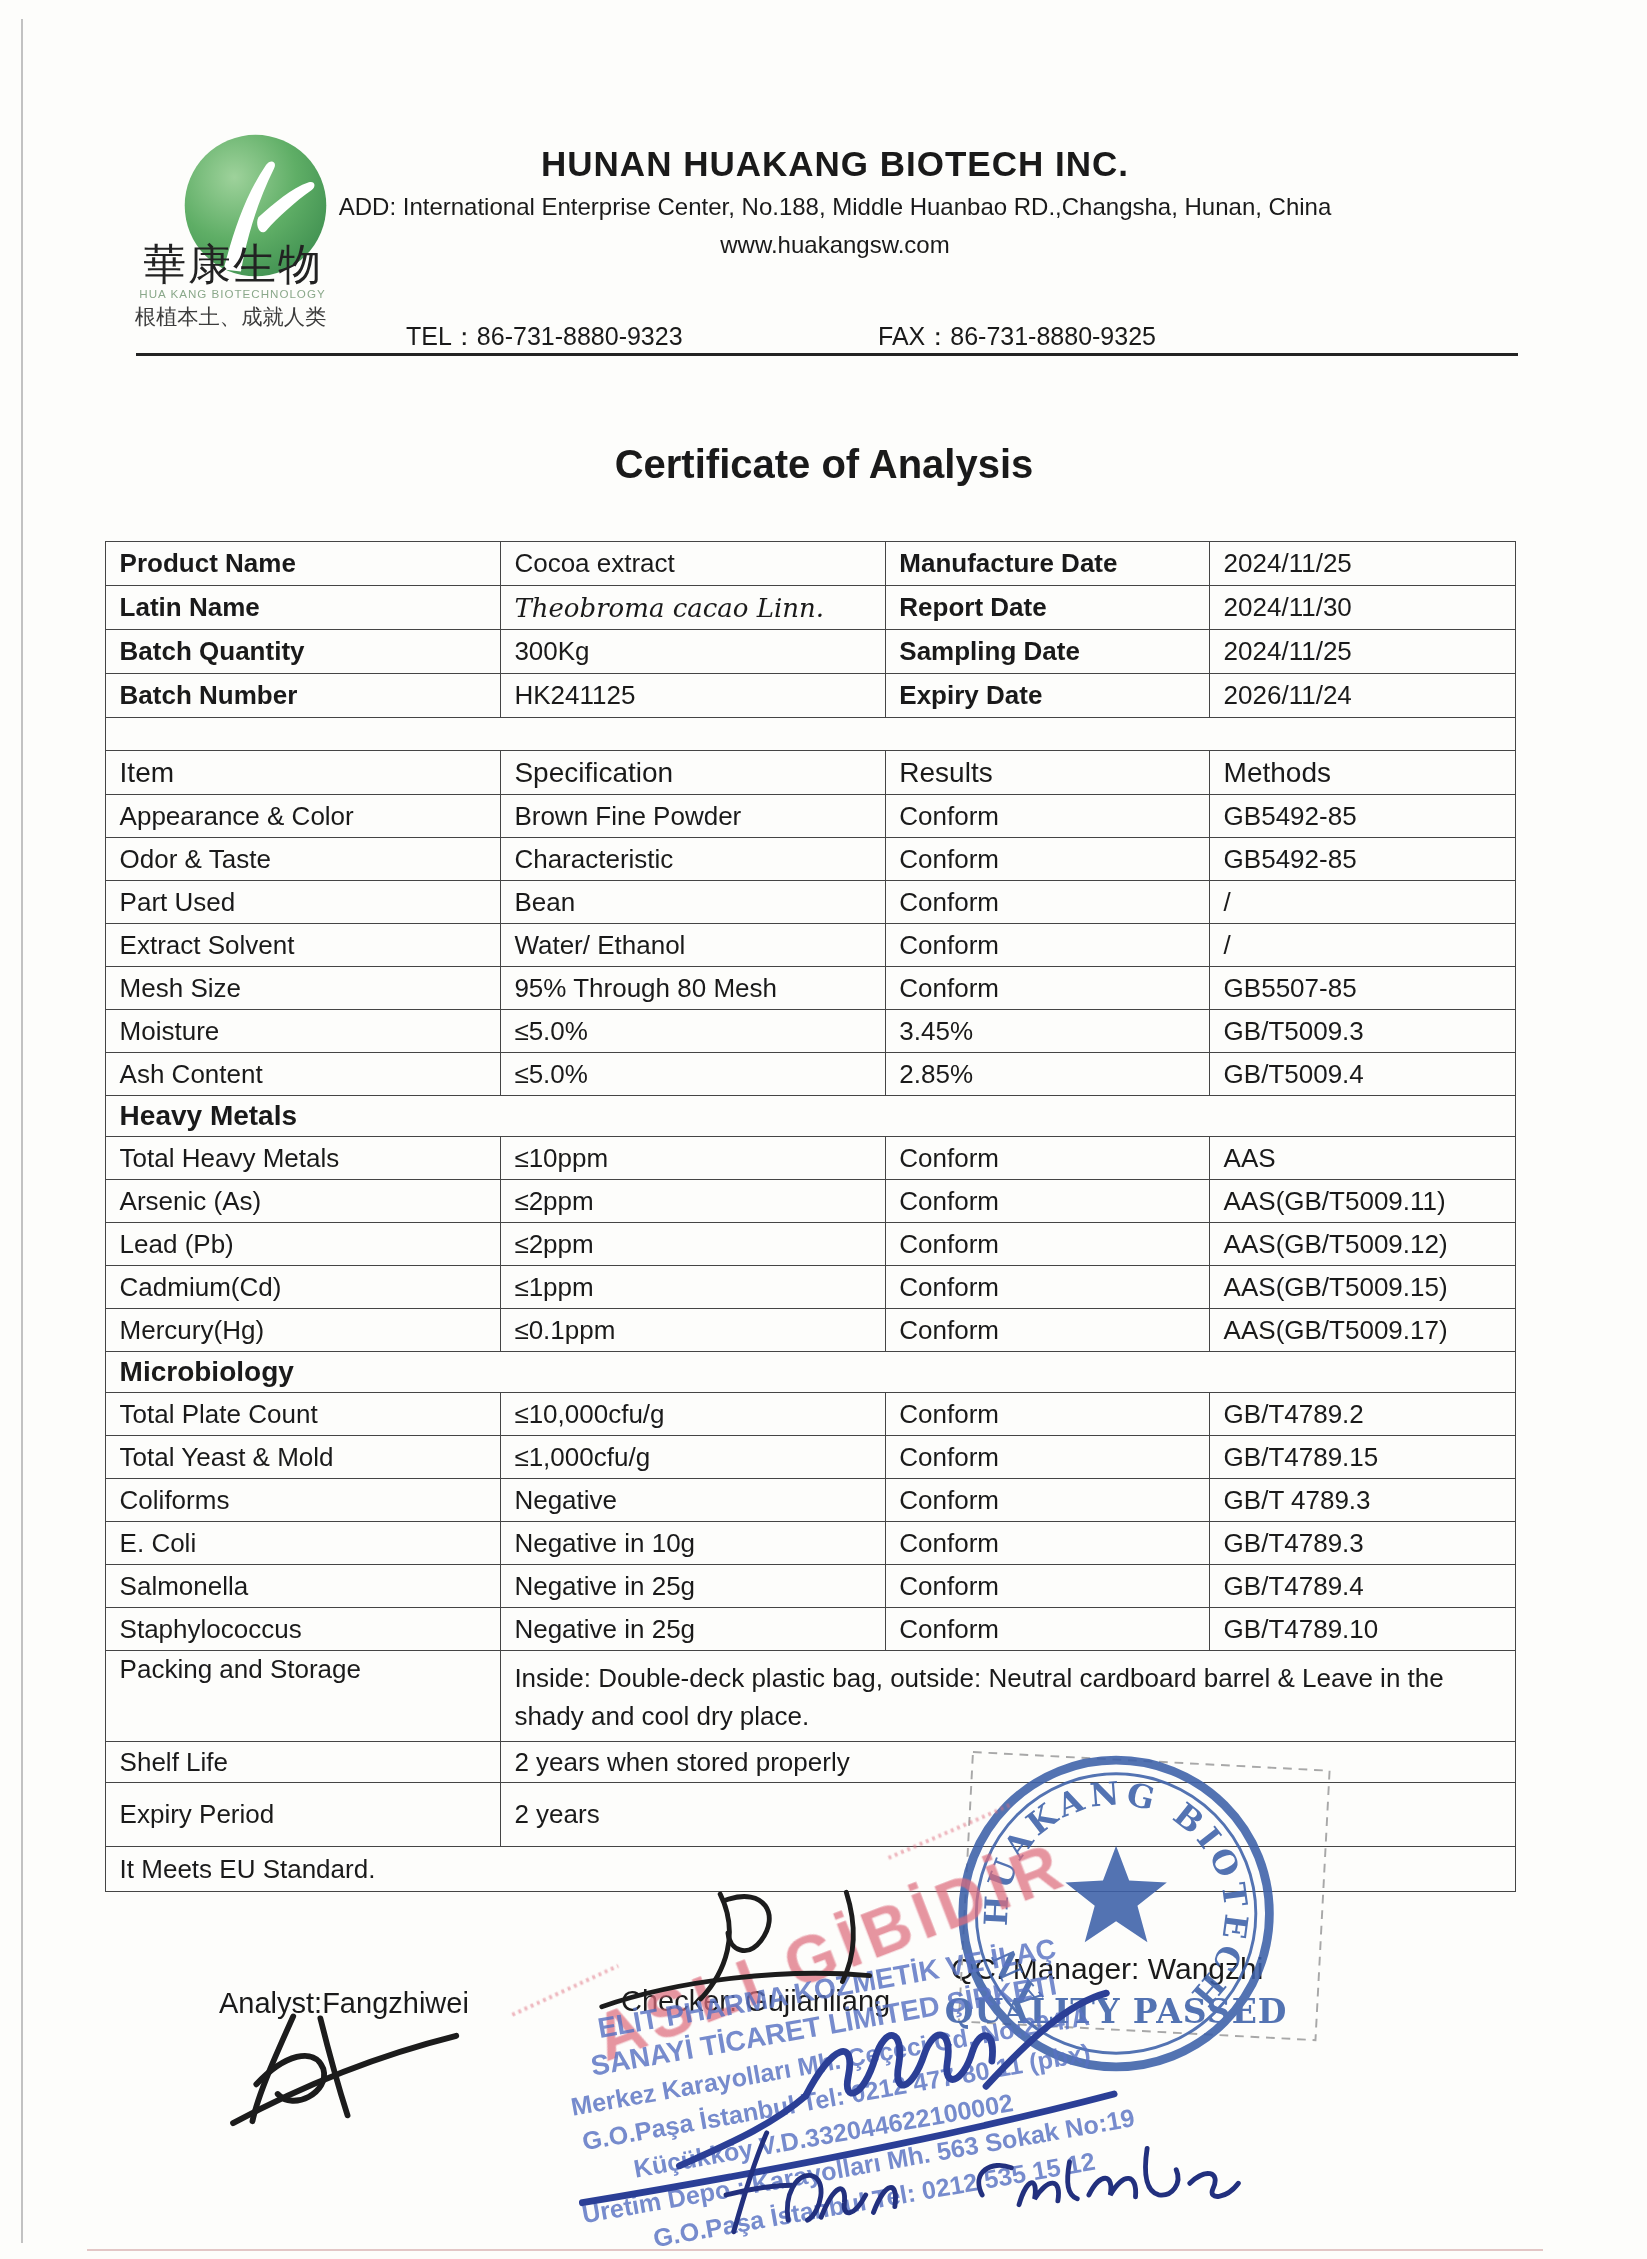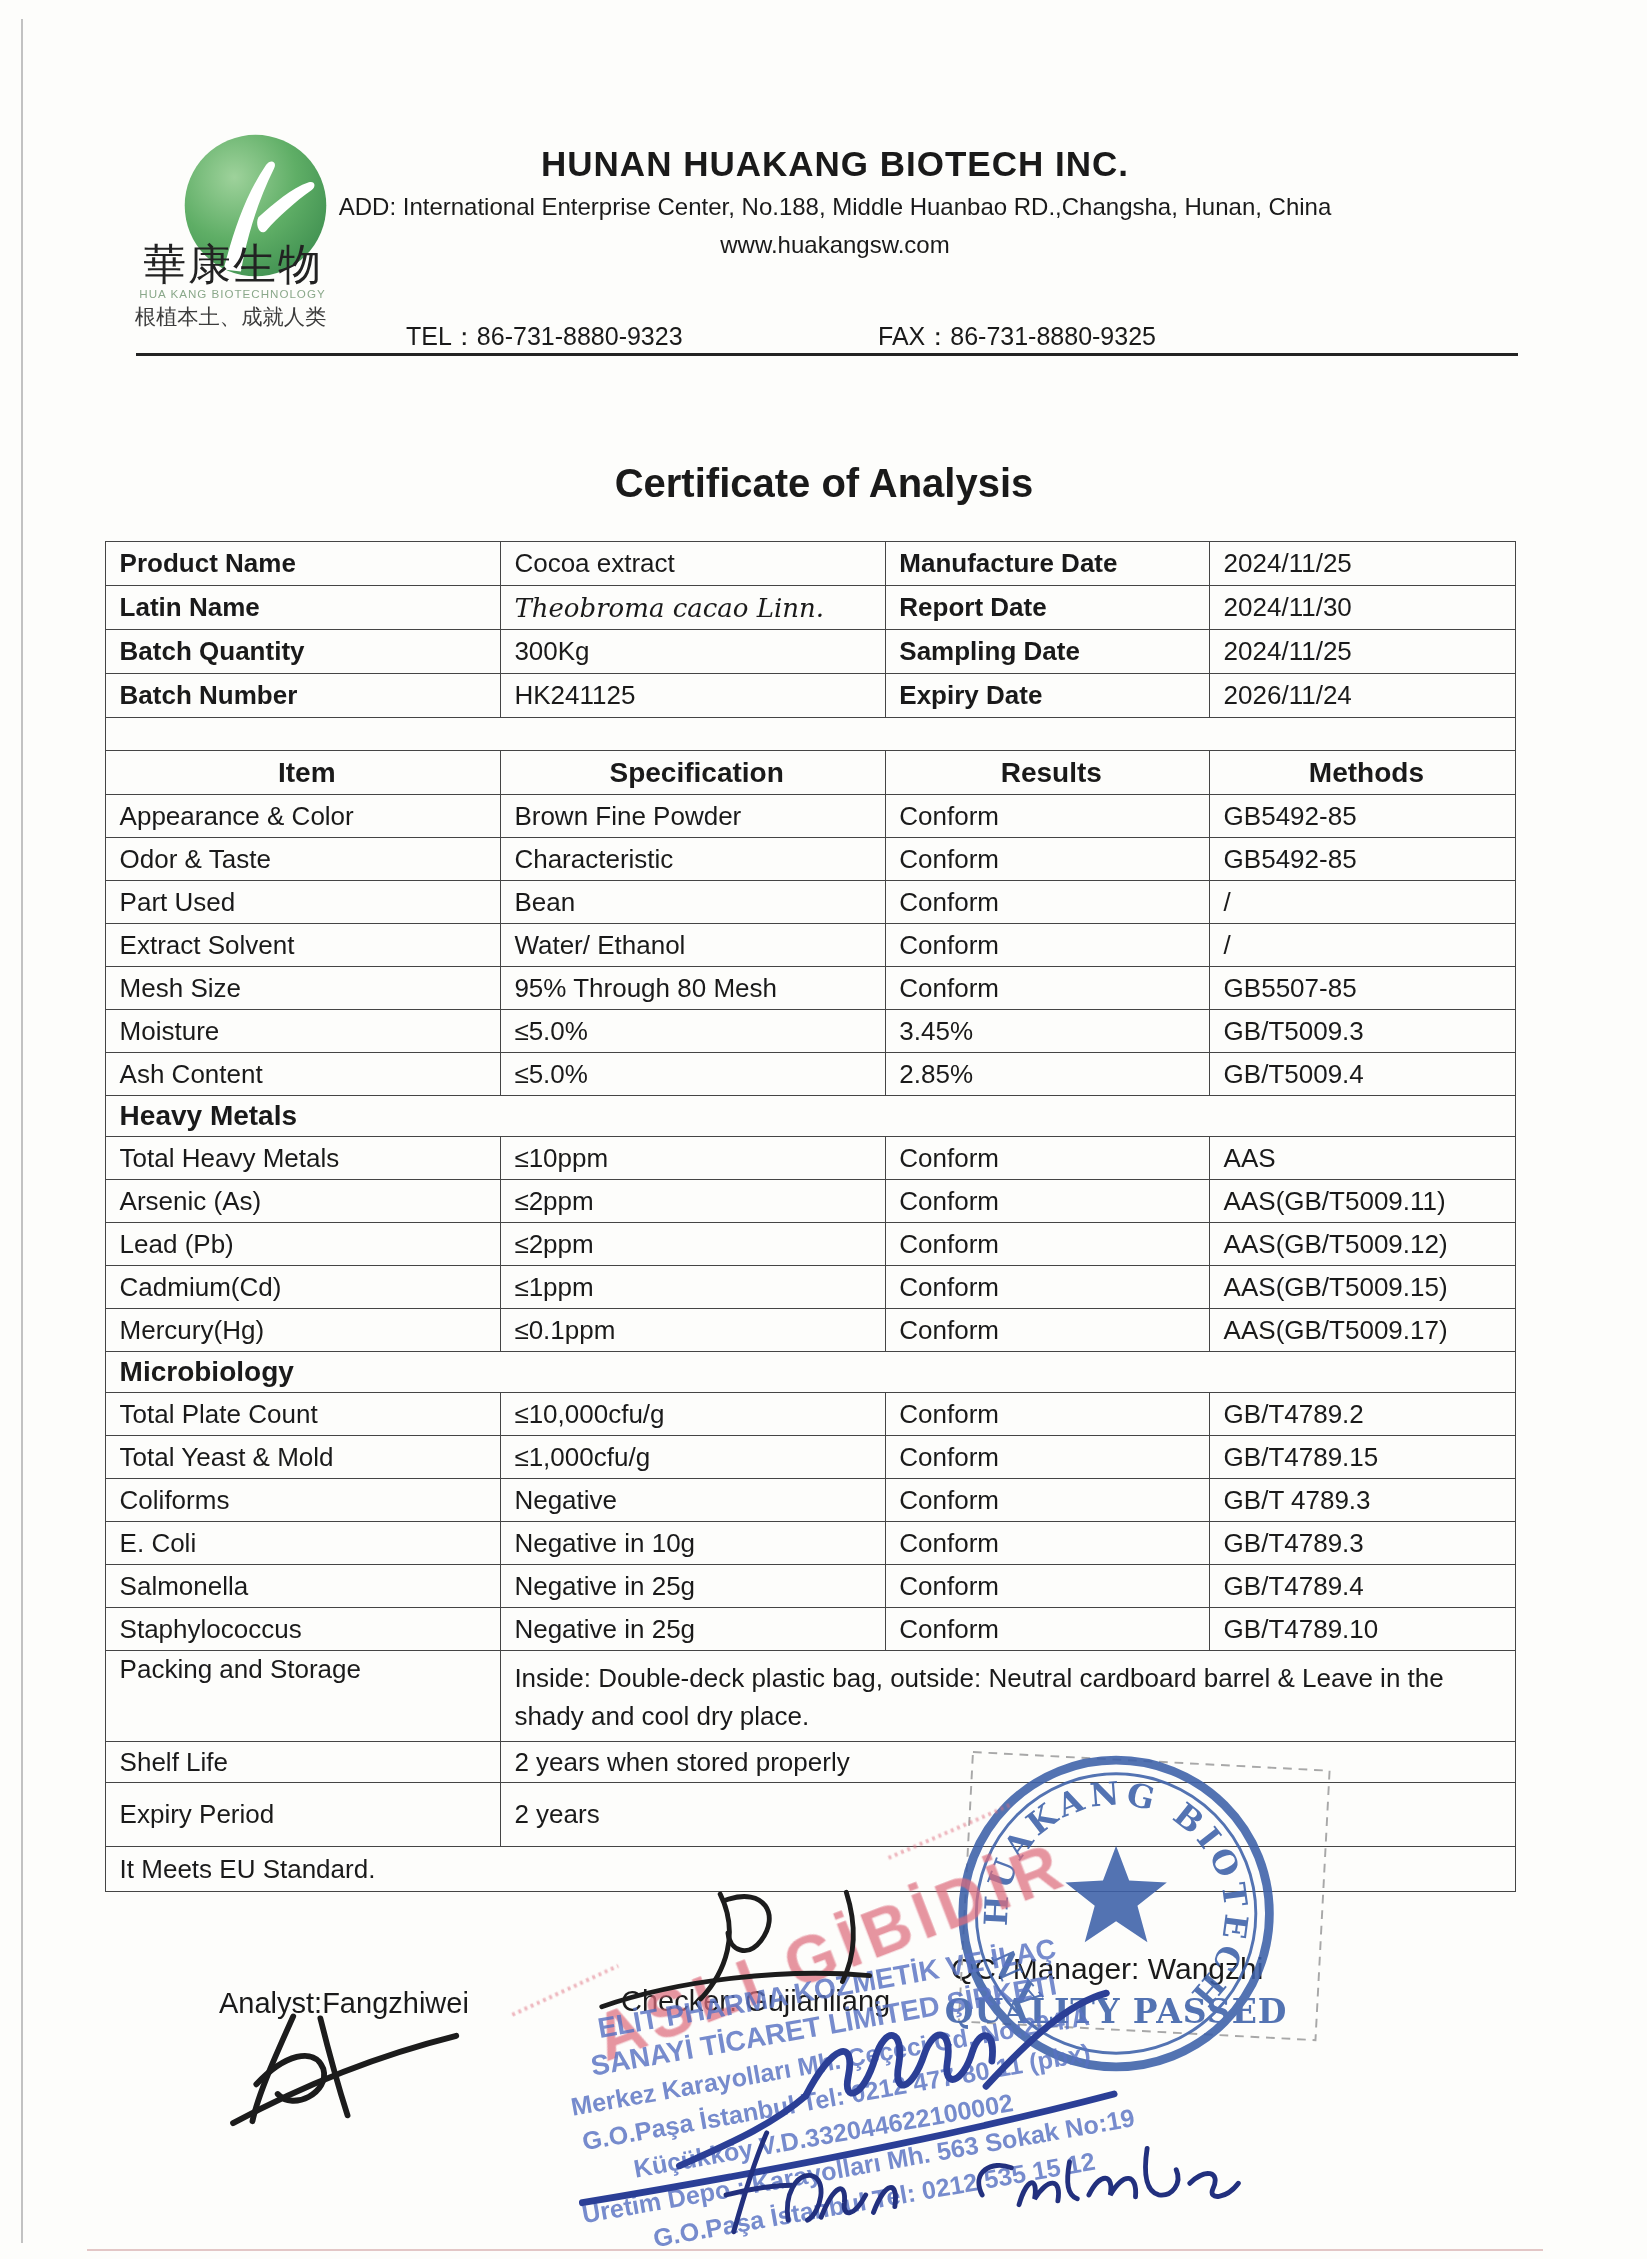--- a/index.html
+++ b/index.html
@@ -17,31 +17,31 @@
   .tel{left:406px;top:320px;font-size:25px;}
   .fax{left:878px;top:320px;font-size:25px;}
   .head-rule{left:136px;top:353px;width:1382px;height:2.9px;background:#232323;}
   .logo-cn{left:128px;top:236px;width:210px;text-align:center;font-size:43px;color:#222;
     font-family:"DejaVu Serif",serif;letter-spacing:1.9px;}
   .logo-caption{left:124px;top:287px;width:217px;text-align:center;font-size:11.6px;
     color:#8aa88a;letter-spacing:1px;}
   .logo-tagline{left:109px;top:302px;width:243px;text-align:center;font-size:21.3px;
     color:#3c3c3c;font-family:"DejaVu Serif",serif;}
   
-  .doc-title{left:0;top:442px;width:1648px;text-align:center;font-size:40px;font-weight:bold;margin-top:19px;}
+  .doc-title{left:0;top:442px;width:1648px;text-align:center;font-size:40px;font-weight:bold;}
   
   table.coa{position:absolute;left:105px;top:541px;width:1411px;border-collapse:collapse;
     table-layout:fixed;}
   table.coa td{border:1.9px solid #454545;padding:1.9px 5.8px 1.9px 13.6px;font-size:26px;
     vertical-align:middle;overflow:hidden;white-space:nowrap;}
   td.lab{font-weight:bold;}
   tr.info{height:44px;}
   tr.gap{height:33px;}
   tr.hdr{height:44px;}
-  tr.hdr td{font-weight:bold;font-size:28px;text-align:center;}
+  tr.hdr td{font-weight:normal;font-size:28px;}
   tr.r{height:43px;}
   tr.sec{height:41px;}
   tr.sec td{font-weight:bold;font-size:28px;}
   tr.pack{height:91px;}
   tr.pack td.val{white-space:normal;line-height:1.45;padding-top:5.8px;}
   tr.shelf{height:41px;}
   tr.exp{height:64px;}
   tr.eu{height:45px;margin-top:24px;}
   td.noleft{border-left:none;}
   .italic{font-style:italic;font-family:"DejaVu Serif",serif;font-size:25px;}

